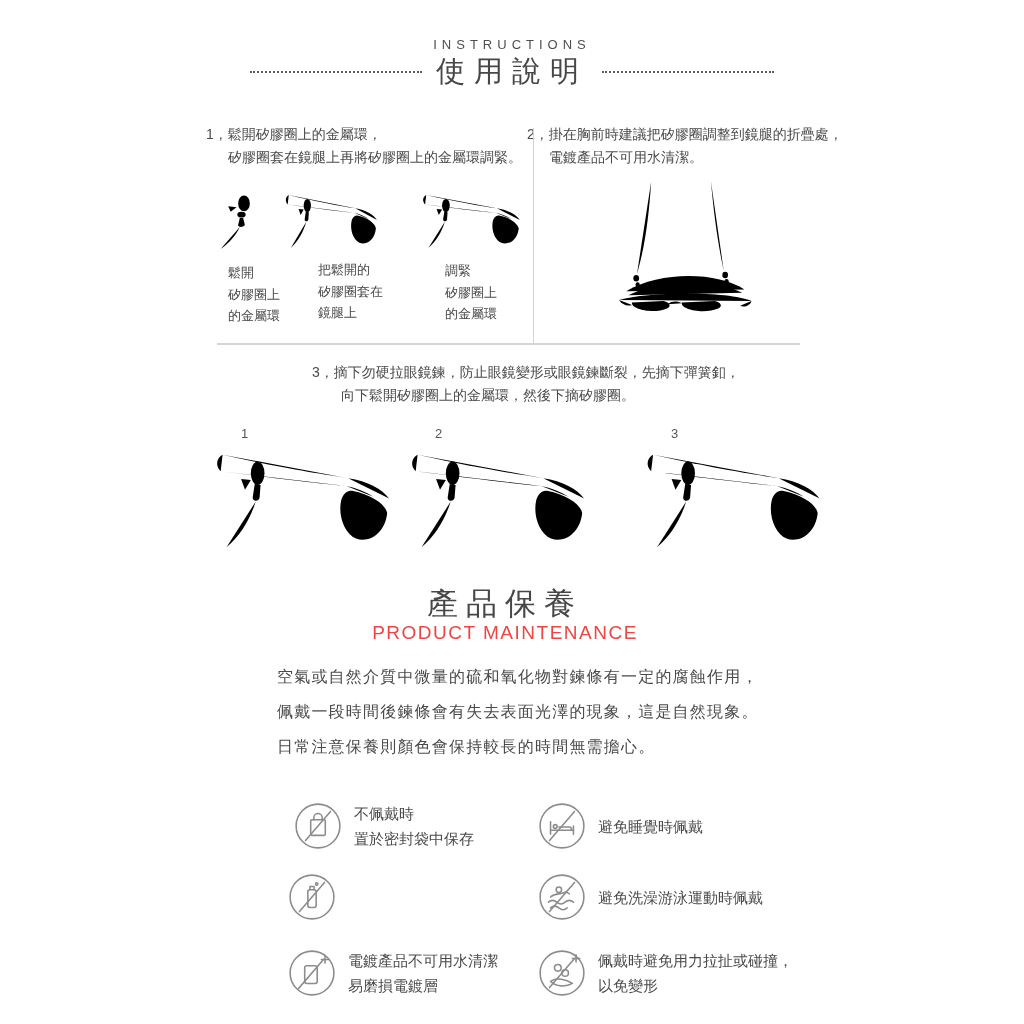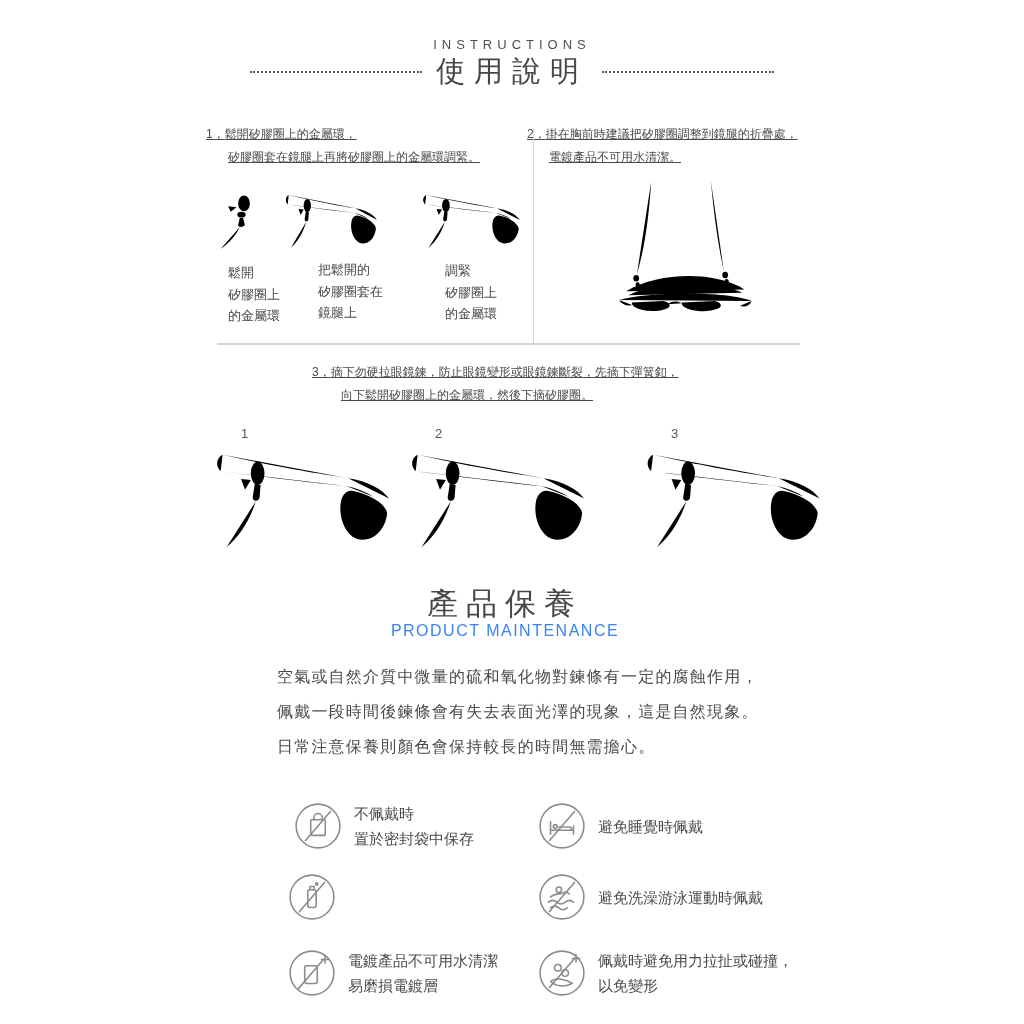--- a/index.html
+++ b/index.html
@@ -14,21 +14,21 @@
   body{font-family:"Liberation Sans","DejaVu Sans",sans-serif;color:var(--text-color);}
   #canvas{position:relative;width:1024px;height:1024px;background:#fff;overflow:hidden;}
 
   .eyebrow{position:absolute;top:37px;left:0;width:1024px;text-align:center;
     font-size:13px;letter-spacing:5px;color:#4f4f4f;}
   .title-row{position:absolute;top:52px;left:0;width:1024px;display:flex;
     justify-content:center;align-items:center;gap:14px;}
   .title-row .dots{width:172px;height:0;border-top:2px dotted #5c5c5c;}
   .main-title{font-size:29px;letter-spacing:9px;color:#474747;font-weight:500;}
 
-  .step-text{position:absolute;font-size:12px;line-height:23px;color:var(--text-color);text-decoration:underline;}
+  .step-text{position:absolute;font-size:14px;line-height:23px;color:var(--text-color);}
   .step-text .l1{white-space:nowrap;}
   .step-text .l2{white-space:nowrap;}
   #step1-text{left:206px;top:123px;} #step1-text .l2{padding-left:22px;}
   #step2-text{left:527px;top:123px;} #step2-text .l2{padding-left:22px;}
   #step3-text{left:312px;top:361px;} #step3-text .l2{padding-left:29px;}
 
   .art{position:absolute;}
   #fig-loop{left:214px;top:191px;}
   #fig-attach{left:281px;top:190px;}
   #fig-tighten{left:418px;top:190px;}
@@ -46,21 +46,21 @@
   #num-1{left:241px;top:426px;}
   #num-2{left:435px;top:426px;}
   #num-3{left:671px;top:426px;}
 
   .v-divider{position:absolute;left:533px;top:128px;width:1px;height:216px;background:var(--divider-color);}
   .h-divider{position:absolute;left:217px;top:343px;width:583px;height:2px;background:var(--divider-color);}
 
   .maint-title{position:absolute;top:583px;left:0;width:1010px;text-align:center;
     font-size:31px;letter-spacing:8px;color:#474747;font-weight:500;}
   .maint-sub{position:absolute;top:622px;left:0;width:1010px;text-align:center;
-    font-size:16px;letter-spacing:1.5px;color:#3b82f6;}
+    font-size:19px;letter-spacing:1.5px;color:#ef4444;}
 
   .paragraph{position:absolute;left:277px;top:659px;font-size:16px;line-height:35px;
     letter-spacing:1.2px;color:var(--text-color);}
   .paragraph div{white-space:nowrap;}
 
   .care-item{position:absolute;display:flex;align-items:center;gap:11px;}
   .care-item .txt{font-size:15px;line-height:25px;color:var(--text-color);white-space:nowrap;}
   #care-0{left:293px;top:801px;}
   #care-1{left:537px;top:801px;}
   #care-2{left:287px;top:872px;}

